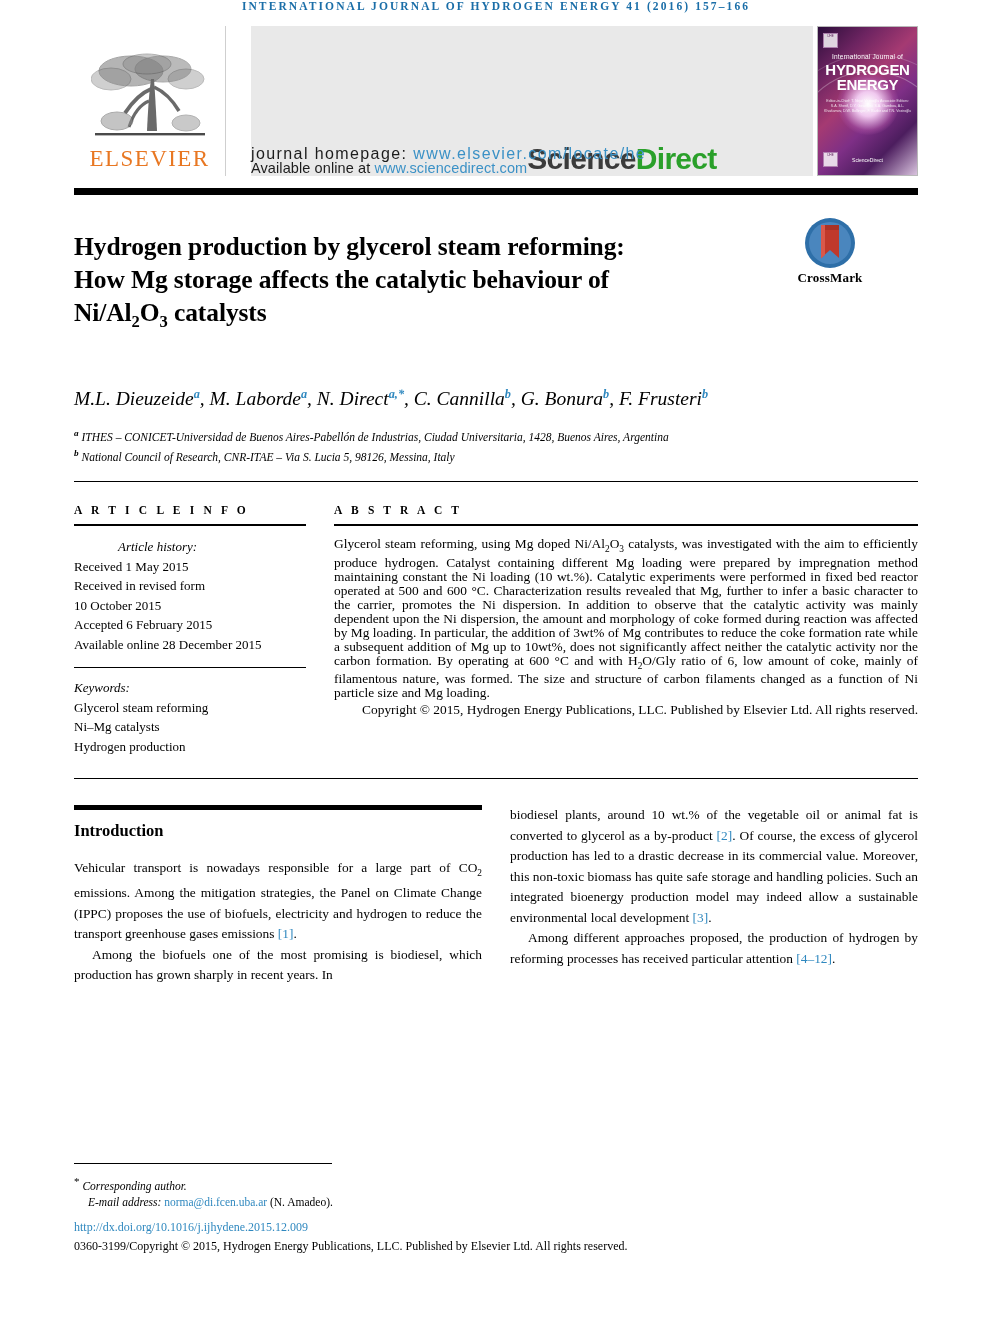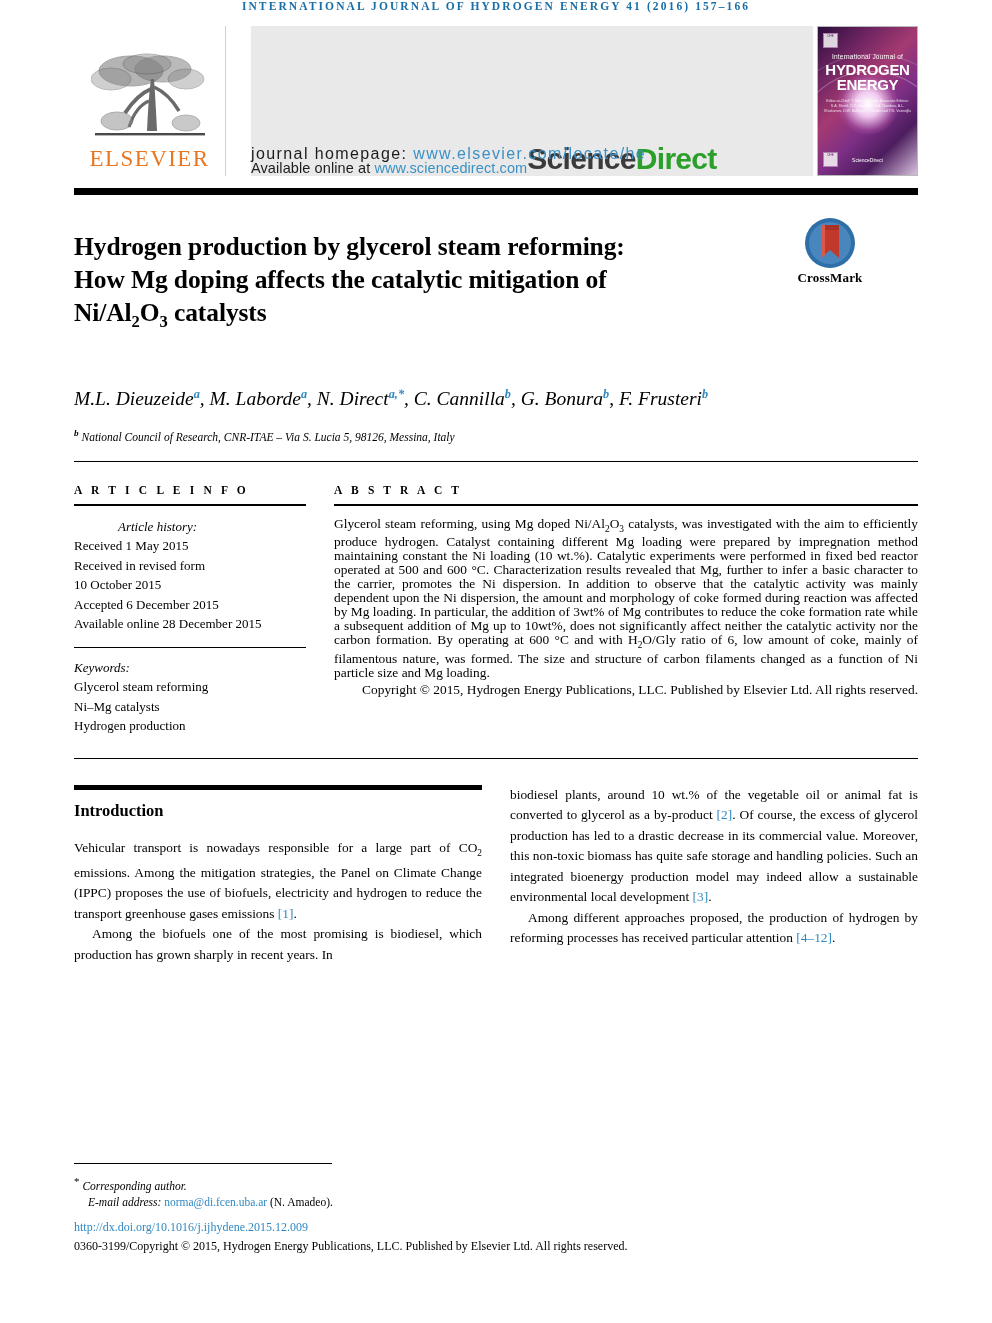--- a/index.html
+++ b/index.html
@@ -378,54 +378,55 @@
       <div class="cover-eds">Editor-in-Chief: T. Nejat Veziroğlu    Associate Editors: S.A. Sherif, D.Y. Goswami, S.A. Gamboa, A.L. Kharlamov, D.W. Bollinger, F. Barbir and T.N. Veziroğlu</div>
       <div class="cover-sd">ScienceDirect</div>
     </div>
   </div>
 
   <div class="rule-thick"></div>
 
   <div class="title-row">
     <h1 class="title">
       <span>Hydrogen production by glycerol steam reforming:</span><br>
-      <span>How Mg doping affects the catalytic mitigation of</span><br>
+      <span>How Mg storage affects the catalytic behaviour of</span><br>
       <span><span>Ni/Al</span><sub>2</sub><span>O</span><sub>3</sub><span> catalysts</span></span>
     </h1>
     <div class="crossmark">
       <svg class="cm-logo" width="52" height="52" viewBox="0 0 52 52">
         <circle cx="26" cy="26" r="25" fill="#2e6fa8"></circle>
         <circle cx="26" cy="26" r="21" fill="#4a86be"></circle>
         <path d="M17 8 h18 v33 l-9 -8 -9 8 Z" fill="#c0392b"></path>
         <path d="M17 8 h18 v5 h-18 Z" fill="#a93226"></path>
         <path d="M17 8 h4 v30 l-4 3.5 Z" fill="#d9584a"></path>
       </svg>
       <div class="cm-text">CrossMark</div>
     </div>
   </div>
 
   <div class="authors">
     <span><span>M.L. Dieuzeide</span><sup>a</sup><span>, </span></span><span><span>M. Laborde</span><sup>a</sup><span>, </span></span><span><span>N. Direct</span><sup>a,*</sup><span>, </span></span><span><span>C. Cannilla</span><sup>b</sup><span>, </span></span><span><span>G. Bonura</span><sup>b</sup><span>, </span></span><span><span>F. Frusteri</span><sup>b</sup></span>
   </div>
 
   <div class="affil">
+    <div><sup>a</sup> <span>ITHES – CONICET-Universidad de Buenos Aires-Pabellón de Industrias, Ciudad Universitaria, 1428, Buenos Aires, Argentina</span></div>
     <div><sup>b</sup> <span>National Council of Research, CNR-ITAE – Via S. Lucia 5, 98126, Messina, Italy</span></div>
   </div>
 
   <div class="rule-thin"></div>
 
   <div class="info-abstract">
     <div class="col-info">
       <div class="sec-label">A R T I C L E   I N F O</div>
       <div class="sec-underline"></div>
       <div class="hist-title">Article history:</div>
       <div class="hist-line">Received 1 May 2015</div>
       <div class="hist-line">Received in revised form</div>
       <div class="hist-line">10 October 2015</div>
-      <div class="hist-line">Accepted 6 December 2015</div>
+      <div class="hist-line">Accepted 6 February 2015</div>
       <div class="hist-line">Available online 28 December 2015</div>
       <div class="kw-gap"></div>
       <div class="kw-rule"></div>
       <div class="kw-title">Keywords:</div>
       <div class="kw-item">Glycerol steam reforming</div>
       <div class="kw-item">Ni–Mg catalysts</div>
       <div class="kw-item">Hydrogen production</div>
     </div>
 
     <div class="col-abs">

